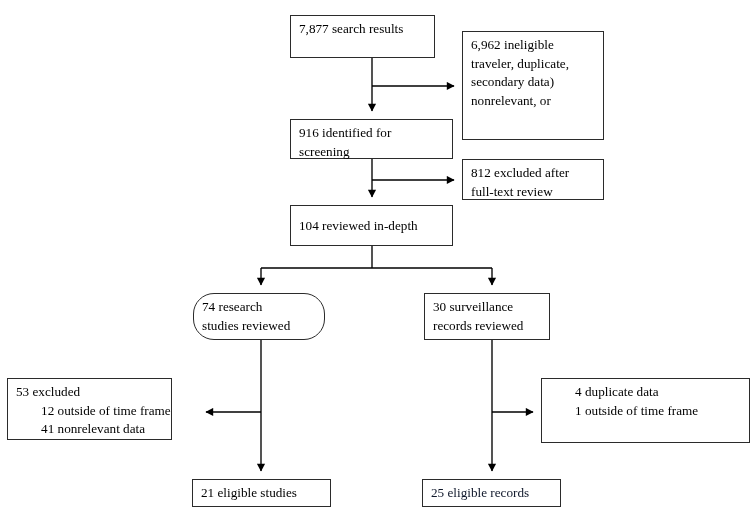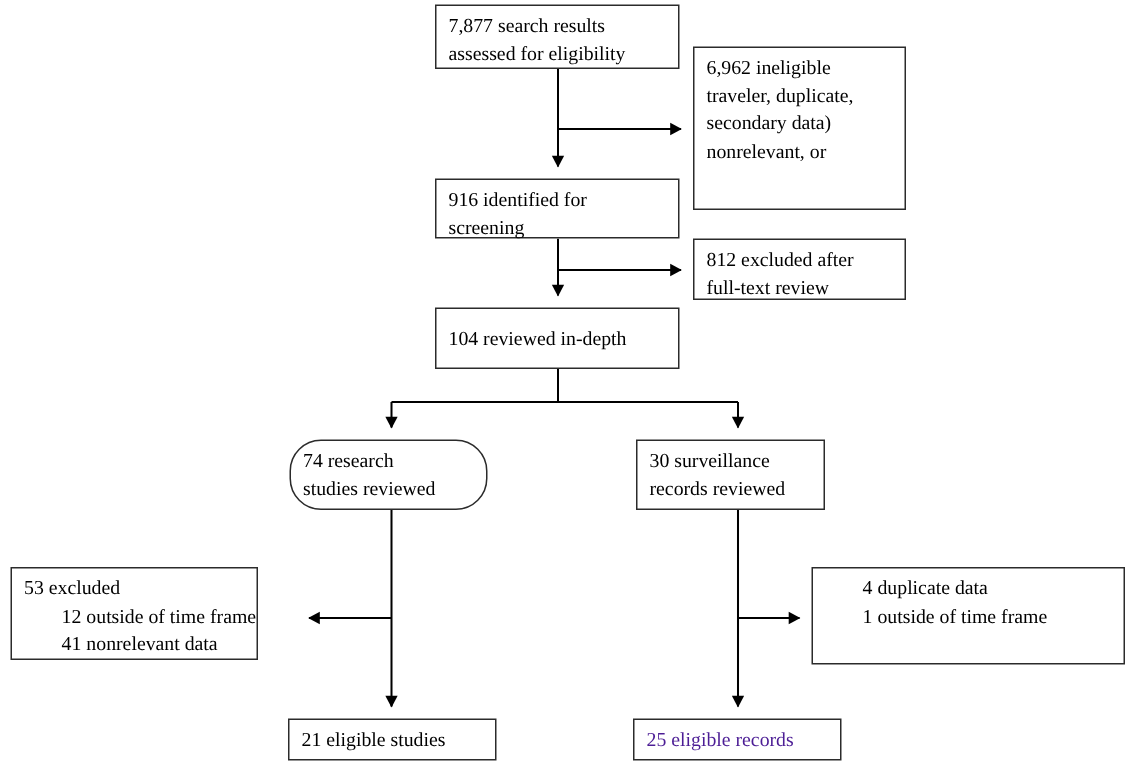--- a/index.html
+++ b/index.html
@@ -85,25 +85,25 @@
 
       <line x1="261" y1="412" x2="206" y2="412" marker-end="url(#arrowLeft)"></line>
 
       <line x1="492" y1="340" x2="492" y2="471" marker-end="url(#arrowDown)"></line>
 
       <line x1="492" y1="412" x2="533" y2="412" marker-end="url(#arrowRight)"></line>
     </g>
   </svg>
 
   <div id="nodes-layer">
-      <div class="node" style="left: 290px; top: 3px; width: 163px; height: 43px; border-color: rgb(43, 43, 43); color: rgb(0, 0, 0);"><span class="line">7,877 search results</span><span class="line">assessed for eligibility</span></div>
+      <div class="node" style="left: 290px; top: 15px; width: 145px; height: 43px; border-color: rgb(43, 43, 43); color: rgb(0, 0, 0);"><span class="line">7,877 search results</span></div>
       <div class="node" style="left: 462px; top: 31px; width: 142px; height: 109px; border-color: rgb(43, 43, 43); color: rgb(0, 0, 0);"><span class="line">6,962 ineligible</span><span class="line">traveler, duplicate,</span><span class="line">secondary data)</span><span class="line">nonrelevant, or</span></div>
       <div class="node" style="left: 290px; top: 119px; width: 163px; height: 40px; border-color: rgb(43, 43, 43); color: rgb(0, 0, 0);"><span class="line">916 identified for</span><span class="line">screening</span></div>
       <div class="node" style="left: 462px; top: 159px; width: 142px; height: 41px; border-color: rgb(43, 43, 43); color: rgb(0, 0, 0);"><span class="line">812 excluded after</span><span class="line">full-text review</span></div>
       <div class="node center-v" style="left: 290px; top: 205px; width: 163px; height: 41px; border-color: rgb(43, 43, 43); color: rgb(0, 0, 0);"><span class="line">104 reviewed in-depth</span></div>
       <div class="node" style="left: 193px; top: 293px; width: 132px; height: 47px; border-color: rgb(43, 43, 43); color: rgb(0, 0, 0); border-radius: 21px;"><span class="line">74 research</span><span class="line">studies reviewed</span></div>
       <div class="node" style="left: 424px; top: 293px; width: 126px; height: 47px; border-color: rgb(43, 43, 43); color: rgb(0, 0, 0);"><span class="line">30 surveillance</span><span class="line">records reviewed</span></div>
       <div class="node" style="left: 7px; top: 378px; width: 165px; height: 62px; border-color: rgb(43, 43, 43); color: rgb(0, 0, 0);"><span class="line">53 excluded</span><span class="line indent1">12 outside of time frame</span><span class="line indent1">41 nonrelevant data</span></div>
       <div class="node" style="left: 541px; top: 378px; width: 209px; height: 65px; border-color: rgb(43, 43, 43); color: rgb(0, 0, 0);"><span class="line indent1">4 duplicate data</span><span class="line indent1">1 outside of time frame</span></div>
       <div class="node center-v" style="left: 192px; top: 479px; width: 139px; height: 28px; border-color: rgb(43, 43, 43); color: rgb(0, 0, 0);"><span class="line">21 eligible studies</span></div>
-      <div class="node center-v" style="left: 422px; top: 479px; width: 139px; height: 28px; border-color: rgb(43, 43, 43); color: #4c1d95;"><span class="line">25 eligible records</span></div>
+      <div class="node center-v" style="left: 422px; top: 479px; width: 139px; height: 28px; border-color: rgb(43, 43, 43); color: #0f172a;"><span class="line">25 eligible records</span></div>
     </div>
 </div>
 
 </body></html>

